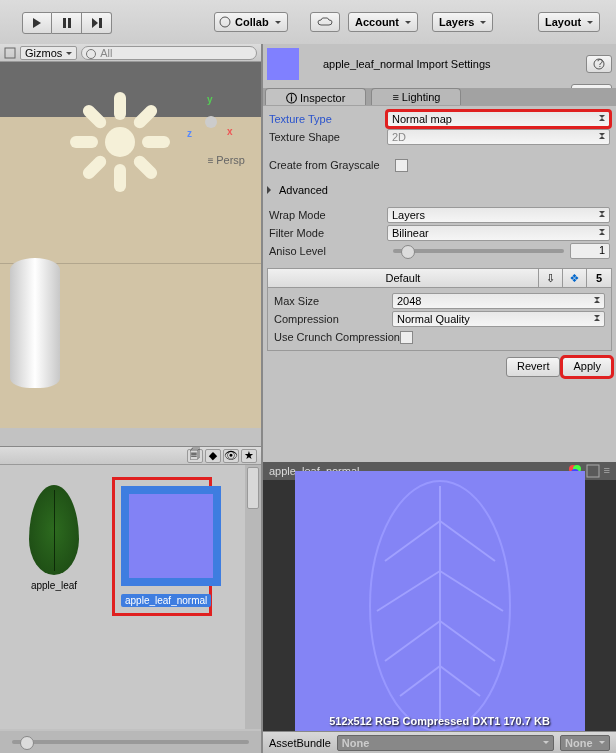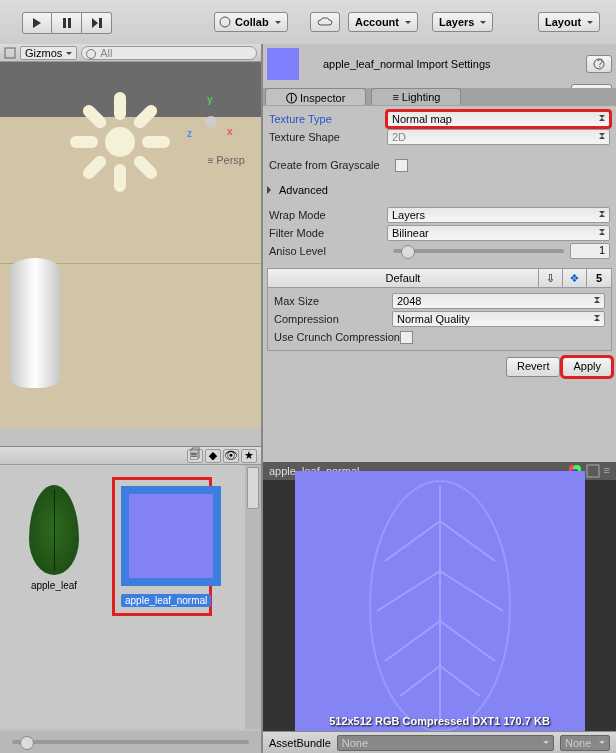--- a/index.html
+++ b/index.html
@@ -83,21 +83,21 @@
 
 
 .preview-bar { position: absolute; left: 0; right: 0; top: 418px; height: 18px; background: #5a5a5a; color: #ddd; display: flex; align-items: center; padding: 0 6px; justify-content: space-between; }
 .preview-icons { display:flex; gap:4px; }
 .pv-icon { width:14px; height:14px; cursor:pointer; }
 .preview-area { position: absolute; left: 0; right: 0; top: 436px; bottom: 22px; background: #333; display: flex; align-items: center; justify-content: center; }
 .preview-img { width: 290px; height: 270px; background: #8484f5; position: relative; }
 .preview-info { position: absolute; bottom: 4px; left: 0; right: 0; text-align: center; color: #fff; font-weight: bold; text-shadow: 1px 1px 2px #000; font-size: 11px; margin-top: 24px; }
 
 .bundle-bar { position: absolute; left: 0; right: 0; bottom: 0; height: 22px; background: linear-gradient(#d8d8d8,#c0c0c0); border-top: 1px solid #888; display: flex; align-items: center; padding: 0 6px; gap: 6px; }
-.bundle-dd { flex: 1; height: 16px; background: #888; border: 1px solid #666; border-radius: 2px; color: #ccc; padding: 0 4px; display: flex; align-items: center; cursor: pointer; position: relative; }
+.bundle-dd { flex: 1; height: 16px; background: #888; border: 1px solid #666; border-radius: 2px; color: #ccc; padding: 0 4px; display: flex; align-items: center; cursor: pointer; position: relative; font-weight: bold; }
 .bundle-dd.small { flex: 0 0 50px; }
 .bundle-dd::after { content:''; position:absolute; right:4px; top:5px; border:3px solid transparent; border-top-color:#ccc; }
 
 
 .leaf-green { width: 50px; height: 90px; background: radial-gradient(ellipse at 50% 50%, #2d6b1f, #1a4512); border-radius: 50% 50% 50% 50% / 60% 60% 40% 40%; position: relative; }
 .leaf-green::before { content:''; position:absolute; left:50%; top:5%; bottom:5%; width:1px; background:#0d2a08; }
 .normal-thumb { width:84px; height:84px; background:#8282f5; }
 </style>
 </head>
 <body>

